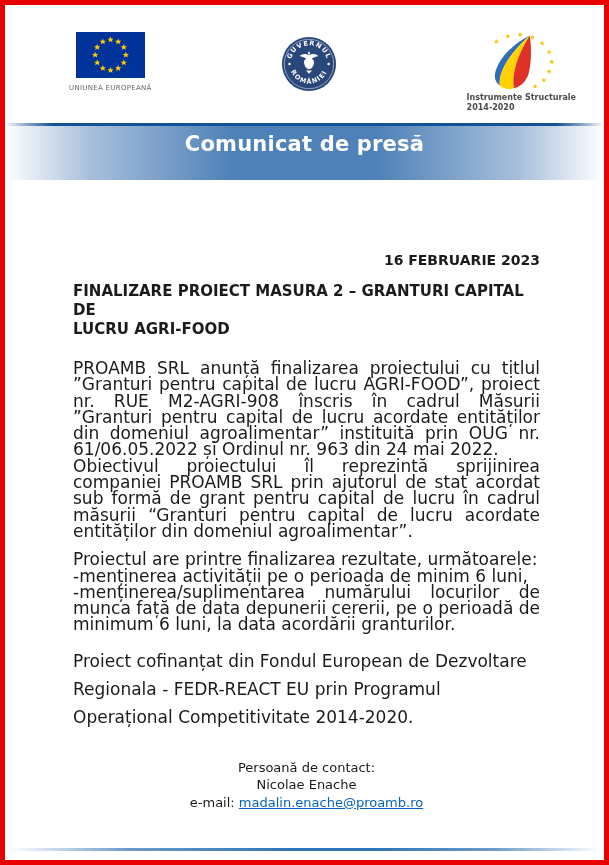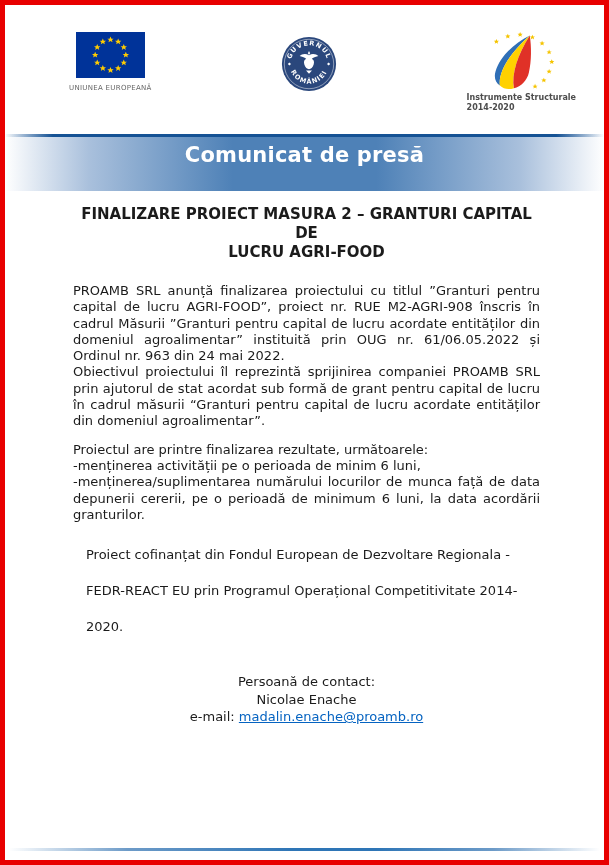--- a/index.html
+++ b/index.html
@@ -24,46 +24,46 @@
   .eu-caption{
     font-size:7px;color:#666;letter-spacing:.3px;margin-top:6px;white-space:nowrap;
   }
   .gov-block{margin-top:4px;}
   .is-caption{
     font-size:8px;font-weight:bold;color:#4d4d4d;line-height:10px;text-align:left;margin-top:3px;white-space:nowrap;
   }
   
   .banner{
     position:relative;
-    margin-top:21px;
+    margin-top:10px;
     height:57px;
     background:linear-gradient(90deg,#ffffff 0%,#a9c0dc 14%,#4e81b7 38%,#4e81b7 62%,#a9c0dc 86%,#ffffff 100%);
     text-align:center;
   }
   .banner:before{
     content:"";position:absolute;top:0;left:0;right:0;height:3px;
     background:linear-gradient(90deg,rgba(21,82,148,0) 0%,#155294 8%,#155294 92%,rgba(21,82,148,0) 100%);
   }
   .banner-title{
     color:#ffffff;font-size:21px;font-weight:bold;line-height:42px;
     letter-spacing:.2px;
   }
   
   .main{padding:0 64px 0 68px;}
   .date{
     margin-top:72px;text-align:right;font-weight:bold;font-size:14px;
   }
   .doc-title{
-    margin:14px 0 0 0;text-align:center;font-size:15px;font-weight:bold;line-height:19px;
+    margin:14px 0 0 0;font-size:15px;font-weight:bold;line-height:19px;
   }
-  .body-text{margin-top:21px;font-size:13px;line-height:16.3px;}
+  .body-text{margin-top:21px;font-size:17px;line-height:16.3px;}
   .p{margin:0;}
   .just{text-align:justify;}
   .gap{margin-top:12px;}
-  .loose{line-height:36px;margin-top:14px;margin-left:13px;}
+  .loose{line-height:28px;margin-top:14px;}
   
   .contact{margin-top:28px;text-align:center;font-size:13px;line-height:17.5px;}
   .contact a{color:#0563c1;text-decoration:underline;}
   .bottom-rule{
     position:absolute;left:4px;right:4px;bottom:9px;height:3px;
     background:linear-gradient(90deg,rgba(46,117,182,0) 0%,#6d9bc8 20%,#2e75b6 48%,#2e75b6 62%,#6d9bc8 82%,rgba(46,117,182,0) 100%);
   }
 </style>
 </head>
 <body>
@@ -142,20 +142,21 @@
   </div>
 
 </div>
 
 <div class="banner">
   <div class="banner-title">Comunicat de presă</div>
 </div>
 
 <div class="main">
 
+  <div class="date">16 FEBRUARIE 2023</div>
 
   <h1 class="doc-title">
     <div>FINALIZARE PROIECT MASURA 2 – GRANTURI CAPITAL DE</div>
     <div>LUCRU AGRI-FOOD</div>
   </h1>
 
   <div class="body-text">
     <p class="p just">PROAMB SRL anunță finalizarea proiectului cu titlul ”Granturi pentru capital de lucru AGRI-FOOD”, proiect nr. RUE M2-AGRI-908 înscris în cadrul Măsurii ”Granturi pentru capital de lucru acordate entităților din domeniul agroalimentar” instituită prin OUG nr. 61/06.05.2022 și Ordinul nr. 963 din 24 mai 2022.</p>
     <p class="p just">Obiectivul proiectului îl reprezintă sprijinirea companiei PROAMB SRL prin ajutorul de stat acordat sub formă de grant pentru capital de lucru în cadrul măsurii “Granturi pentru capital de lucru acordate entităților din domeniul agroalimentar”.</p>
     <p class="p gap">Proiectul are printre finalizarea rezultate, următoarele:</p>

